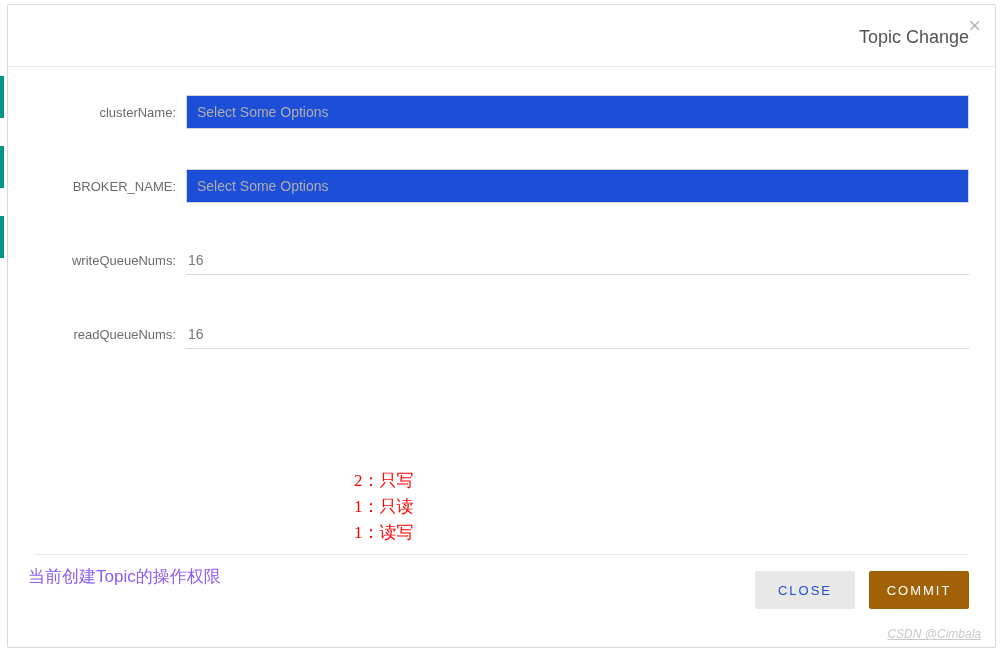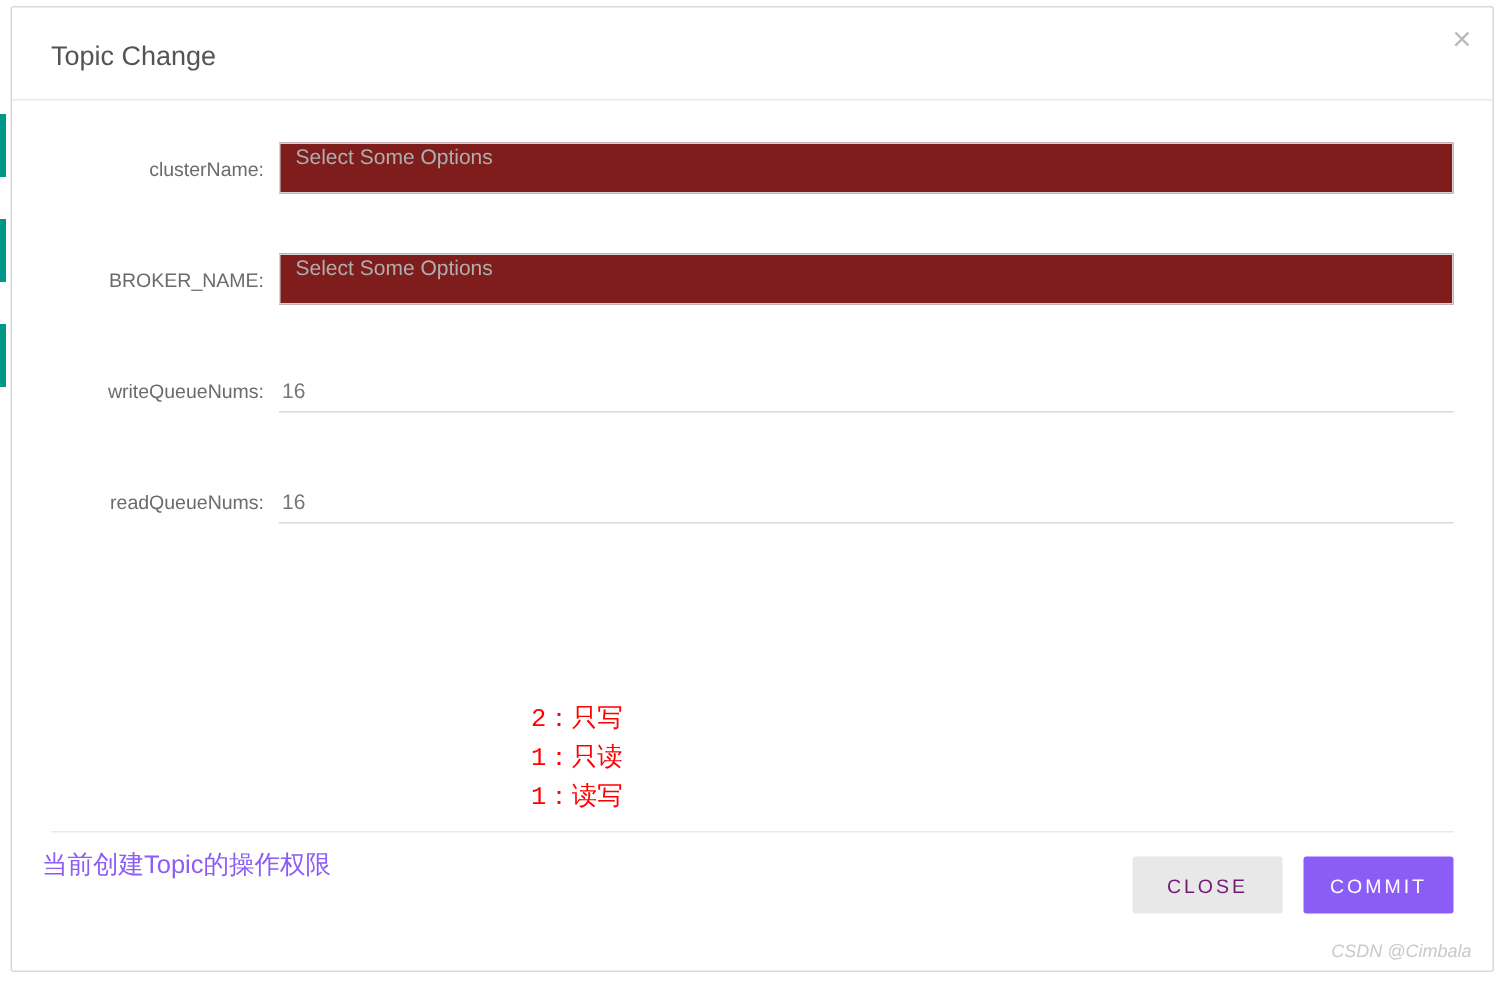--- a/index.html
+++ b/index.html
@@ -21,20 +21,21 @@
 
   .close-x {
     position: absolute; top: 10px; right: 14px;
     font-size: 22px; color: #bbb; cursor: pointer; line-height: 1;
   }
 
   .modal-header {
     padding: 22px 26px 18px 26px;
     border-bottom: 1px solid #e9e9e9;
     margin: 0 0 0 0;
+    text-align: right;
   }
   .modal-title { font-size: 18px; font-weight: 400; color: #545454; }
 
   .modal-body { padding: 8px 26px 0 26px; }
 
   .form-row {
     display: flex; align-items: center;
     min-height: 74px;
   }
   .form-label {
@@ -43,25 +44,25 @@
     font-size: 13px;
     color: #6b6b6b;
     padding-right: 10px;
     white-space: nowrap;
   }
   .form-control-wrap { flex: 1; }
 
   .multiselect {
     border: 1px solid #d4d4d4;
     height: 34px;
-    display: flex; align-items: flex-start;
+    display: flex; align-items: center;
     padding: 0 10px;
     color: #aeaeae;
     font-size: 14px;
-    background: #7f1d1d;
+    background: #1d4ed8;
     cursor: text;
   }
 
   .underline-input {
     width: 100%;
     border: none;
     border-bottom: 1px solid #d7d7d7;
     height: 30px;
     font-size: 14px;
     color: #777;
@@ -81,21 +82,21 @@
   .perm-highlight .underline-input { border-bottom: none; }
 
   .perm-row-wrap { position: relative; }
 
   .annotations {
     position: absolute;
     left: 354px; top: 468px;
     color: #ff0000;
     font-size: 17px;
     line-height: 26px;
-    font-family: Liberation Mono, monospace;
+    font-family: Liberation Serif, serif;
   }
   .annotation-bottom {
     position: absolute;
     left: 28px; top: 565px;
     color: #8b5cf6;
     font-size: 17px;
     font-family: Arial, "Microsoft YaHei", sans-serif;
   }
 
   .modal-footer {
@@ -105,27 +106,28 @@
     padding-top: 16px;
     display: flex; justify-content: flex-end; gap: 14px;
   }
   .btn {
     height: 38px; min-width: 100px;
     border: none; border-radius: 2px;
     font-size: 13px; letter-spacing: 2px;
     cursor: pointer;
     font-family: inherit;
   }
-  .btn-close  { background: #e8e8e8; color: #701a75; }
-  .btn-commit { background: #8b5cf6; color: #fff; }
+  .btn-close  { background: #e8e8e8; color: #1d4ed8; }
+  .btn-commit { background: #a16207; color: #fff; }
 
   .watermark {
     position: absolute; right: 14px; bottom: 6px;
     font-size: 12px; color: #c9c9c9;
     font-style: italic;
+    text-decoration: underline;
   }
 </style>
 </head>
 <body>
 
 <div class="stripe s1"></div>
 <div class="stripe s2"></div>
 <div class="stripe s3"></div>
 
 <div class="modal">

